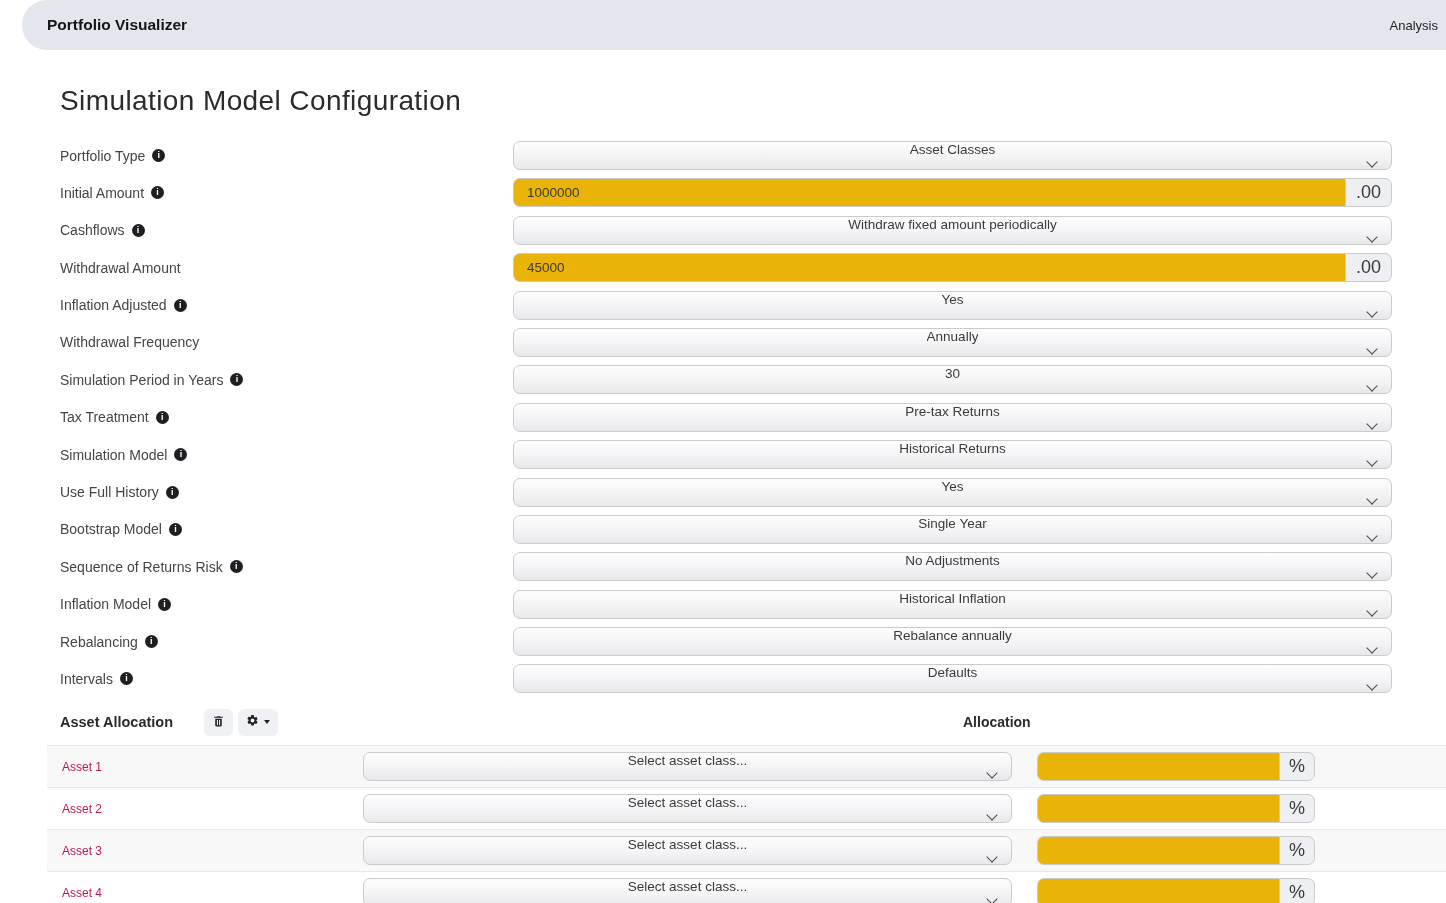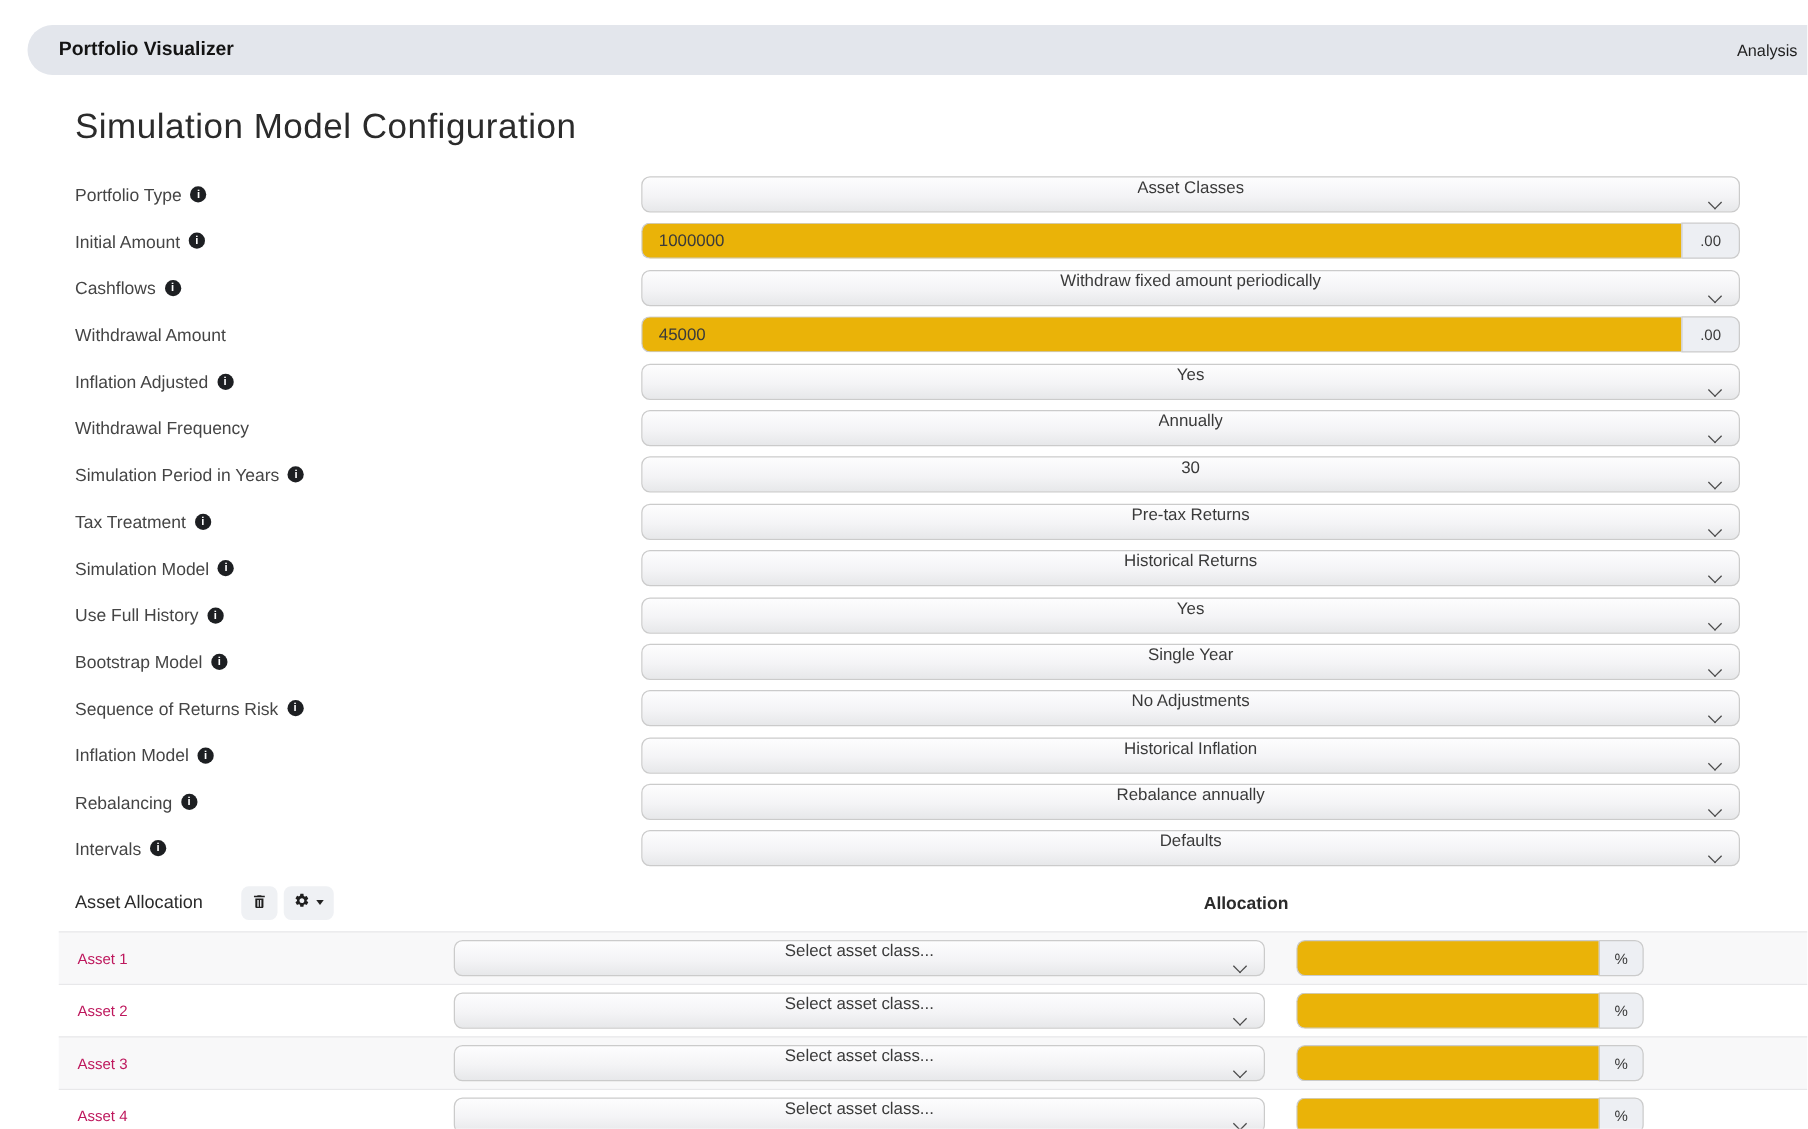--- a/index.html
+++ b/index.html
@@ -3,21 +3,21 @@
 <meta charset="utf-8">
 <style>
   * { box-sizing: border-box; }
   html,body { margin:0; padding:0; }
   body {
     width:1446px; height:903px; overflow:hidden; position:relative;
     background:#ffffff; font-family:"Liberation Sans", sans-serif; color:#3e3e3e;
   }
   
   .navbar {
-    position:absolute; top:20px; left:22px; right:0; height:40px;
+    position:absolute; top:0; left:22px; right:0; height:50px;
     background:#e3e6ec; border-radius:26px 0 0 26px;
     display:flex; align-items:center; justify-content:space-between;
     padding:0 8px 0 25px;
   }
   .brand { font-size:15.5px; font-weight:bold; color:#141414; text-decoration:none; }
   .nav-link { font-size:13px; color:#1f1f1f; text-decoration:none; padding:4px 0; }
 
   
   .main { position:absolute; top:58px; left:0; right:0; }
   h1.page-title {
@@ -53,31 +53,31 @@
   }
   .input-group { display:flex; height:29px; }
   .input-group input {
     flex:1; min-width:0; height:29px; border:1px solid #cbcbcb; border-right:none;
     border-radius:7px 0 0 7px; padding:0 13px; font-size:13.5px; color:#3a3a3a;
     font-family:inherit; background:#eab308; outline:none;
   }
   .addon {
     flex:none; border:1px solid #cbcbcb; border-radius:0 7px 7px 0;
     background:#edeff3; display:flex; align-items:center; justify-content:center;
-    font-size:12px; color:#3a3a3a;
+    font-size:18px; color:#3a3a3a;
   }
   .addon.dec { width:47px; }
   .addon.pct { width:36px; border-left:1px solid #cbcbcb; }
 
   
   .asset-head {
     position:relative; margin:15px 0 9px 60px; height:28px;
     display:flex; align-items:center;
   }
-  .asset-heading { font-size:14.5px; font-weight:normal; color:#2b2b2b; margin-right:31px; }
+  .asset-heading { font-size:14.5px; font-weight:bold; color:#2b2b2b; margin-right:31px; }
   .tool-btn {
     height:27px; background:#eff1f4; border:none; border-radius:6px;
     display:inline-flex; align-items:center; justify-content:center;
     padding:0 8px; margin-right:5px; cursor:pointer;
   }
   .caret-down {
     width:0; height:0; border-left:3.5px solid transparent;
     border-right:3.5px solid transparent; border-top:4.5px solid #222;
     margin-left:5px;
   }

